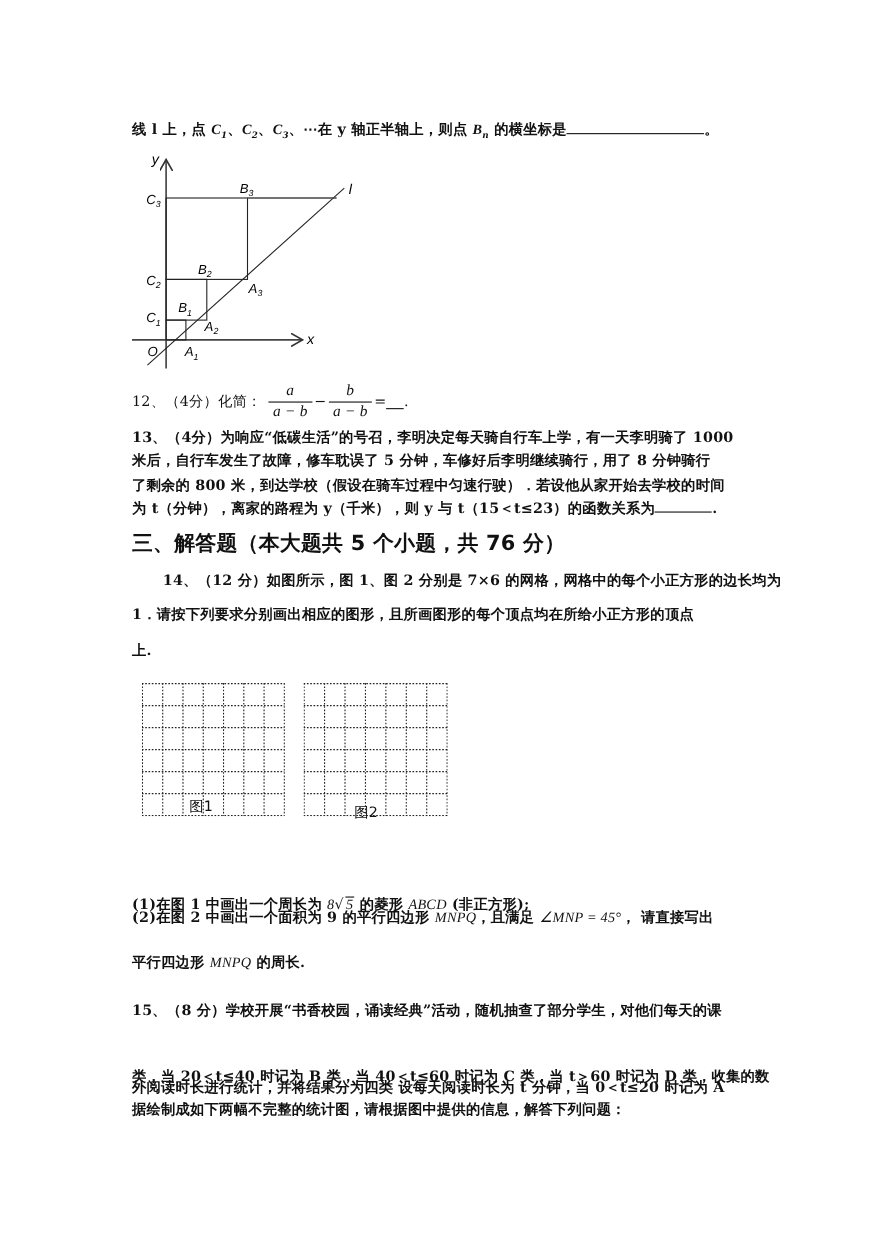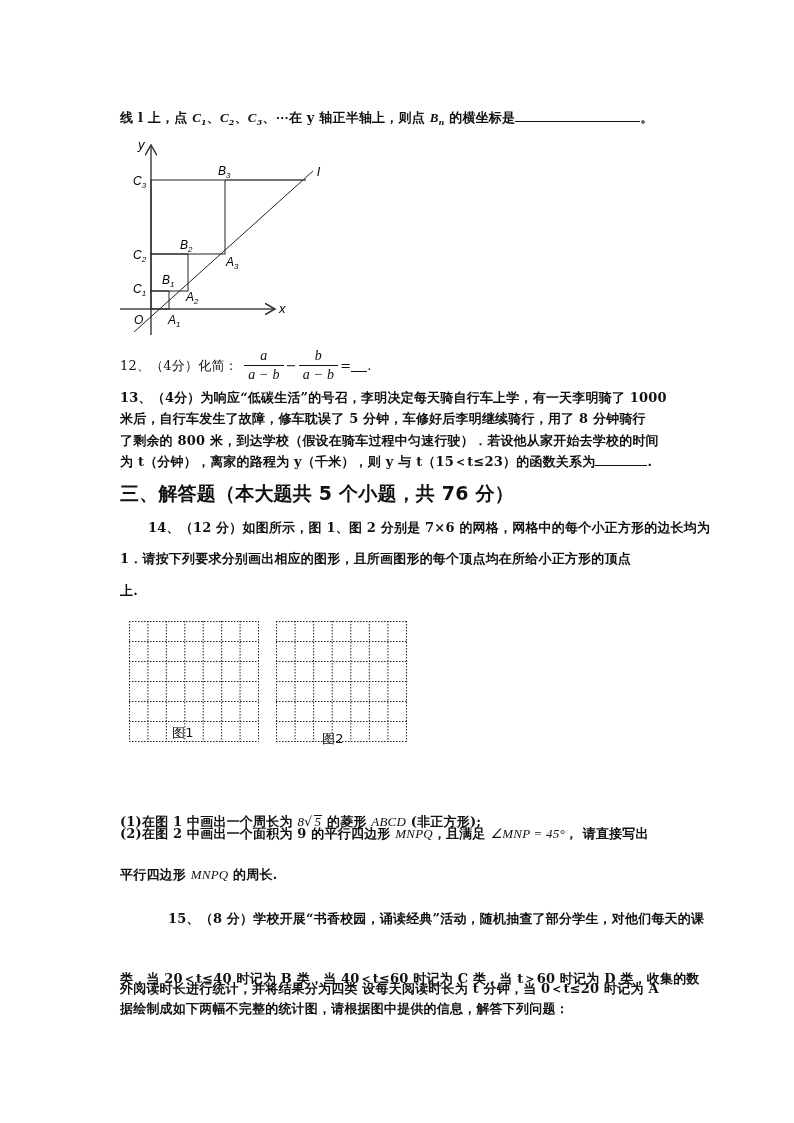--- a/index.html
+++ b/index.html
@@ -115,16 +115,16 @@
 <div class="line bold" style="top:785px;margin-top:28px;">
   <span>(1)在图 1 中画出一个周长为 </span><span class="it" style="font-weight:normal;">8</span><span style="font-weight:normal;">√</span><span class="sqrt it" style="font-weight:normal;">5</span><span> 的菱形 </span><span class="it" style="font-weight:normal;">ABCD</span><span>  (非正方形);</span>
 </div>
 <div class="line bold" style="top:825px;">
   <span>(2)在图 2 中画出一个面积为 9  的平行四边形 </span><span class="it" style="font-weight:normal;">MNPQ</span><span>，且满足 </span><span class="it" style="font-weight:normal;">∠MNP = 45°</span><span>，  请直接写出</span>
 </div>
 <div class="line bold" style="top:866px;">
   <span>平行四边形 </span><span class="it" style="font-weight:normal;">MNPQ</span><span> 的周长.</span>
 </div>
 
-<div class="line bold" style="top:910px;margin-left:48px;">15、（8 分）学校开展“书香校园，诵读经典”活动，随机抽查了部分学生，对他们每天的课</div>
+<div class="line bold" style="top:910px;">15、（8 分）学校开展“书香校园，诵读经典”活动，随机抽查了部分学生，对他们每天的课</div>
 <div class="line bold" style="top:940px;margin-top:40px;">外阅读时长进行统计，并将结果分为四类 设每天阅读时长为 t 分钟，当 0＜t≤20 时记为 A</div>
 <div class="line bold" style="top:970px;">类，当 20＜t≤40 时记为 B 类，当 40＜t≤60 时记为 C 类，当 t＞60 时记为 D 类，收集的数</div>
 <div class="line bold" style="top:1000px;">据绘制成如下两幅不完整的统计图，请根据图中提供的信息，解答下列问题：</div>
 
 </body></html>

